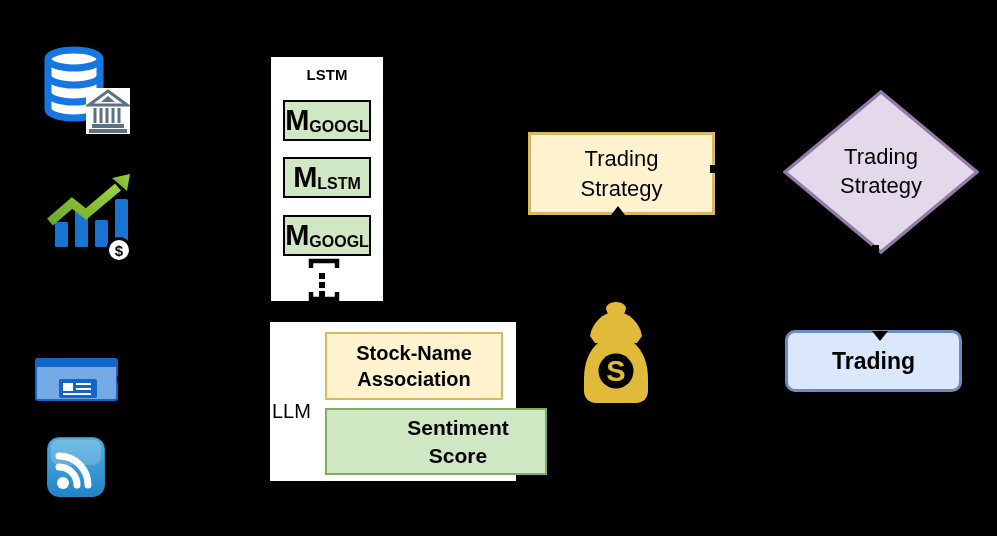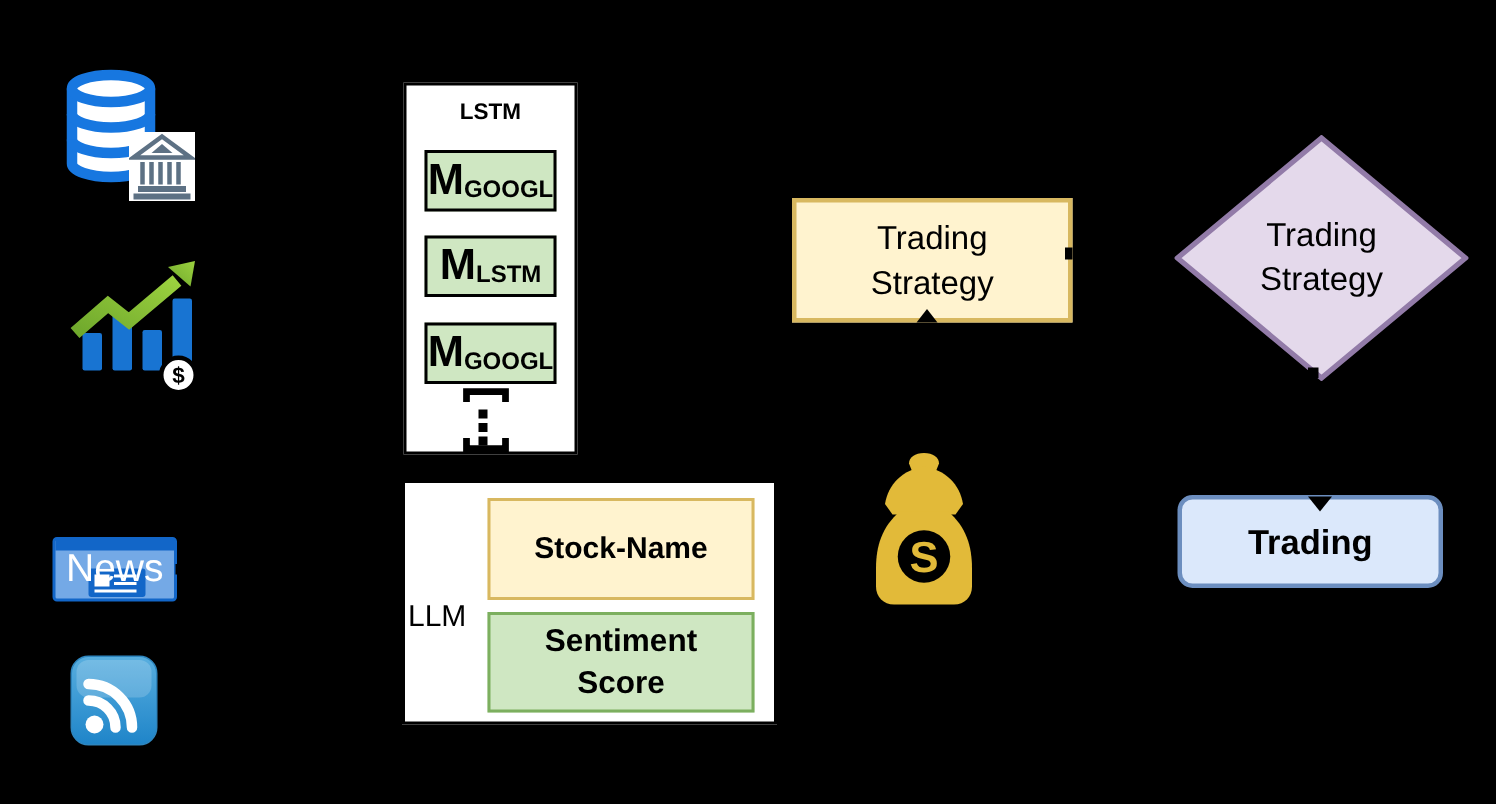--- a/index.html
+++ b/index.html
@@ -33,21 +33,21 @@
   .sna-box {
     left:325px; top:332px; width:174px; height:64px;
     background:#FFF3CF; border:2px solid #D8B860;
     display:flex; flex-direction:column; align-items:center; justify-content:center;
     font-weight:bold; font-size:20px; line-height:1.3; text-align:left;
   }
   .sent-box {
     left:325px; top:408px; width:174px; height:63px;
     background:#CFE7C2; border:2px solid #7CAF5F;
     display:flex; flex-direction:column; align-items:center; justify-content:center;
-    font-weight:bold; font-size:21px; line-height:1.3; text-align:center;
+    font-weight:bold; font-size:21px; line-height:1.3; text-align:center;padding-left:44px;
   }
 
   
   .strategy-box {
     left:528px; top:132px; width:181px; height:77px;
     background:#FFF3CF; border:3px solid #D8B860;
     display:flex; flex-direction:column; align-items:center; justify-content:center;
     font-size:22px; line-height:1.33; text-align:center;
   }
 
@@ -132,21 +132,20 @@
        font-weight:bold; font-size:15px;">$</div>
 
   <div class="abs news-icon">
     <div class="news-topbar"></div>
     <div class="news-paper">
       <div class="pg"></div>
         <div class="l1"></div>
         <div class="l2"></div>
         <div class="l3"></div>
     </div>
-    <div class="news-label">News</div>
   </div>
   <div class="abs blk-sq" style="left:117px; top:376px; width:5px; height:7px;"></div>
 
   <div class="abs rss-icon">
     <svg width="56" height="58" viewBox="0 0 56 58">
       <rect x="3" y="2" width="50" height="25" rx="8" fill="#ffffff" opacity="0.18"></rect>
       <circle cx="15" cy="45" r="6" fill="#ffffff"></circle>
       <path d="M11,29 a18,18 0 0 1 18,18" fill="none" stroke="#ffffff" stroke-width="7" stroke-linecap="round"></path>
       <path d="M11,18 a29,29 0 0 1 29,29" fill="none" stroke="#ffffff" stroke-width="7" stroke-linecap="round"></path>
     </svg>
@@ -174,20 +173,21 @@
       <rect x="12" y="24" width="6" height="6" fill="#000"></rect>
       <rect x="12" y="33" width="6" height="6" fill="#000"></rect>
       <path d="M4,34 V41 H30 V34" fill="none" stroke="#000" stroke-width="4.5"></path>
     </svg>
   </div>
 
   <div class="abs llm-box"></div>
   <div class="abs llm-title">LLM</div>
   <div class="abs sna-box">
     <span>Stock-Name</span>
+    <span>Association</span>
   </div>
   <div class="abs sent-box">
     <span>Sentiment</span>
     <span>Score</span>
   </div>
 
   <div class="abs strategy-box">
     <span>Trading</span>
     <span>Strategy</span>
   </div>

